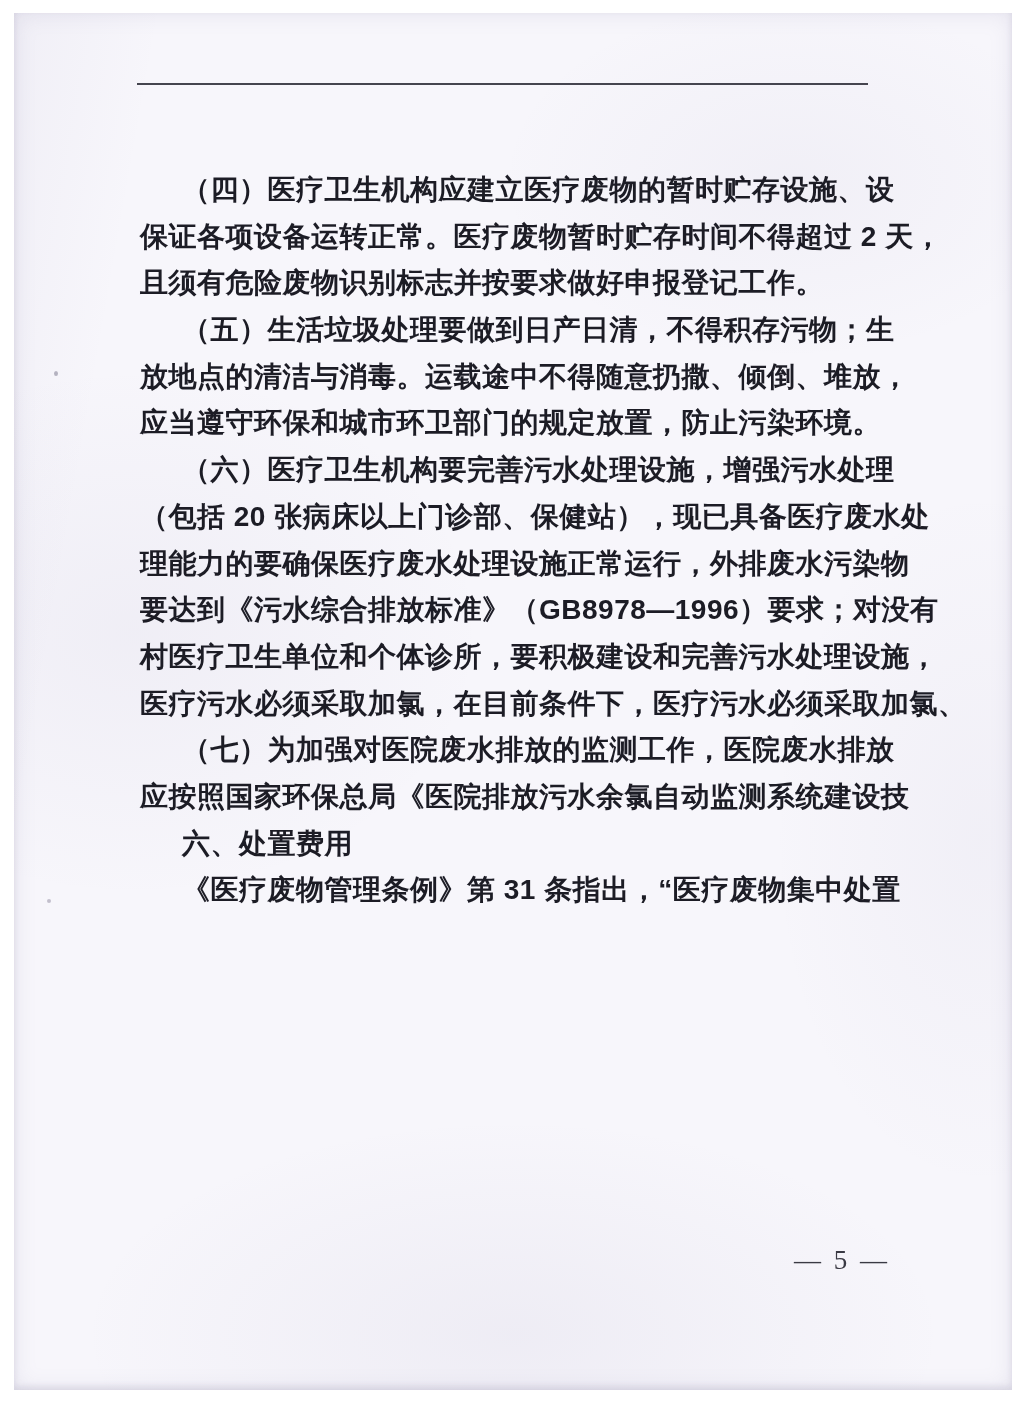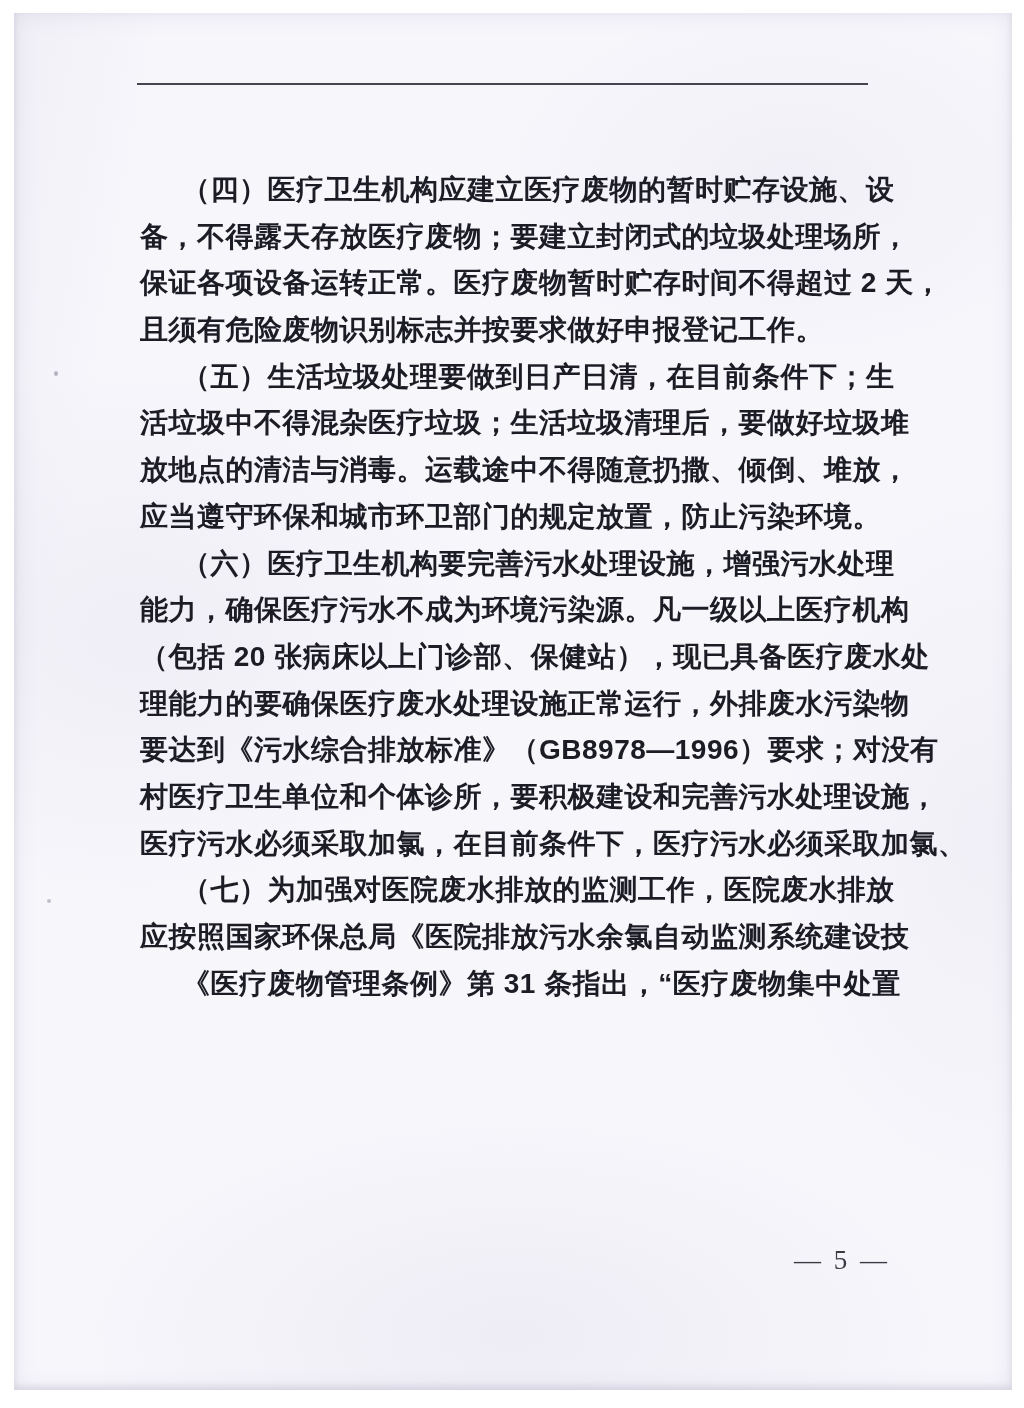--- a/index.html
+++ b/index.html
@@ -83,33 +83,31 @@
 </head>
 <body>
 
 <div class="scan">
   <div class="paper">
     <div class="topline"></div>
     <div class="speck s1"></div>
     <div class="speck s2"></div>
     <div class="textblock" id="textblock">
         <div class="line indent">（四）医疗卫生机构应建立医疗废物的暂时贮存设施、设</div>
-        <div class="line">备，不得露天存放医疗废物；要建立封闭式的垃圾处理场所，</div>
         <div class="line">保证各项设备运转正常。医疗废物暂时贮存时间不得超过 2 天，</div>
         <div class="line last">且须有危险废物识别标志并按要求做好申报登记工作。</div>
-        <div class="line indent">（五）生活垃圾处理要做到日产日清，在目前条件下；生</div>
-        <div class="line">活垃圾中不得混杂医疗垃圾；生活垃圾清理后，要做好垃圾堆</div>
+        <div class="line indent">（五）生活垃圾处理要做到日产日清，不得积存污物；生</div>
         <div class="line">放地点的清洁与消毒。运载途中不得随意扔撒、倾倒、堆放，</div>
         <div class="line last">应当遵守环保和城市环卫部门的规定放置，防止污染环境。</div>
         <div class="line indent">（六）医疗卫生机构要完善污水处理设施，增强污水处理</div>
-        <div class="line">能力，确保医疗污水不成为环境污染源。凡一级以上医疗机构</div>
         <div class="line">（包括 20 张病床以上门诊部、保健站），现已具备医疗废水处</div>
         <div class="line">理能力的要确保医疗废水处理设施正常运行，外排废水污染物</div>
         <div class="line">要达到《污水综合排放标准》（GB8978—1996）要求；对没有</div>
         <div class="line">村医疗卫生单位和个体诊所，要积极建设和完善污水处理设施，</div>
         <div class="line">医疗污水必须采取加氯，在目前条件下，医疗污水必须采取加氯、</div>
         <div class="line indent">（七）为加强对医院废水排放的监测工作，医院废水排放</div>
         <div class="line">应按照国家环保总局《医院排放污水余氯自动监测系统建设技</div>
+        <div class="line indent last heading">六、处置费用</div>
         <div class="line indent">《医疗废物管理条例》第 31 条指出，“医疗废物集中处置</div>
       </div>
     <div class="pagenum">— 5 —</div>
   </div>
 </div>
 
 </body></html>

